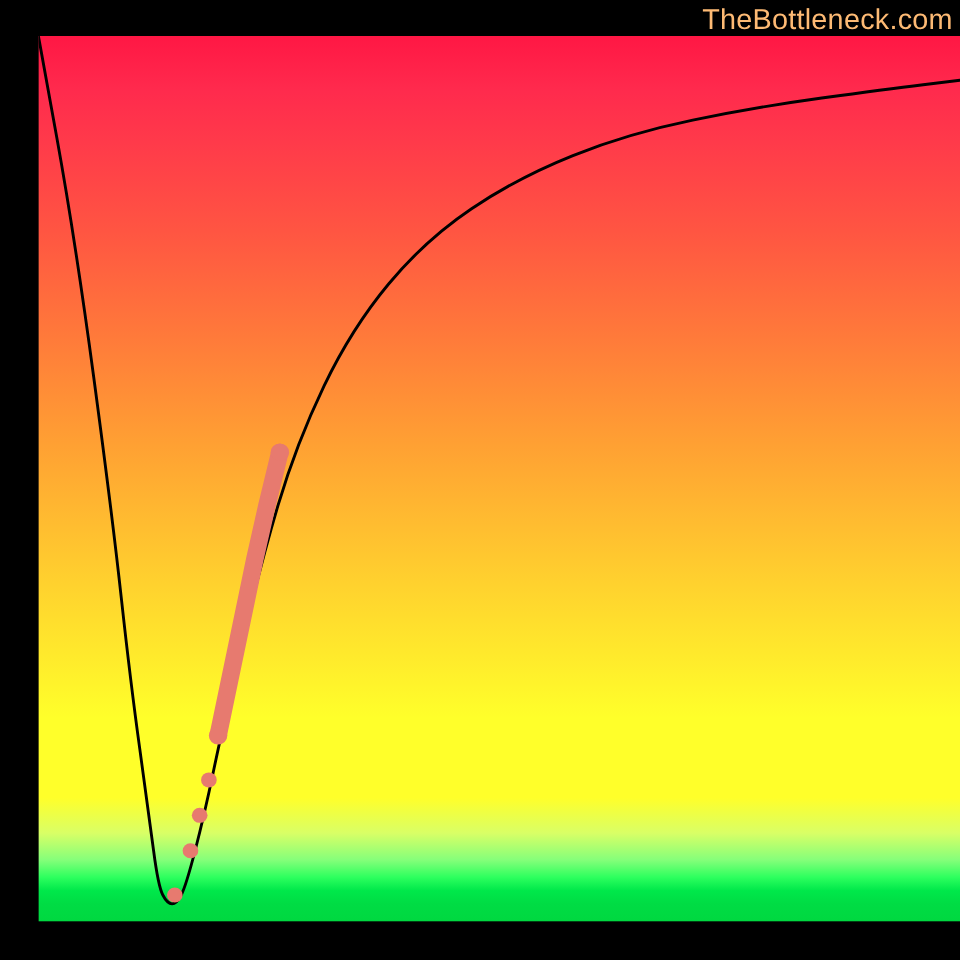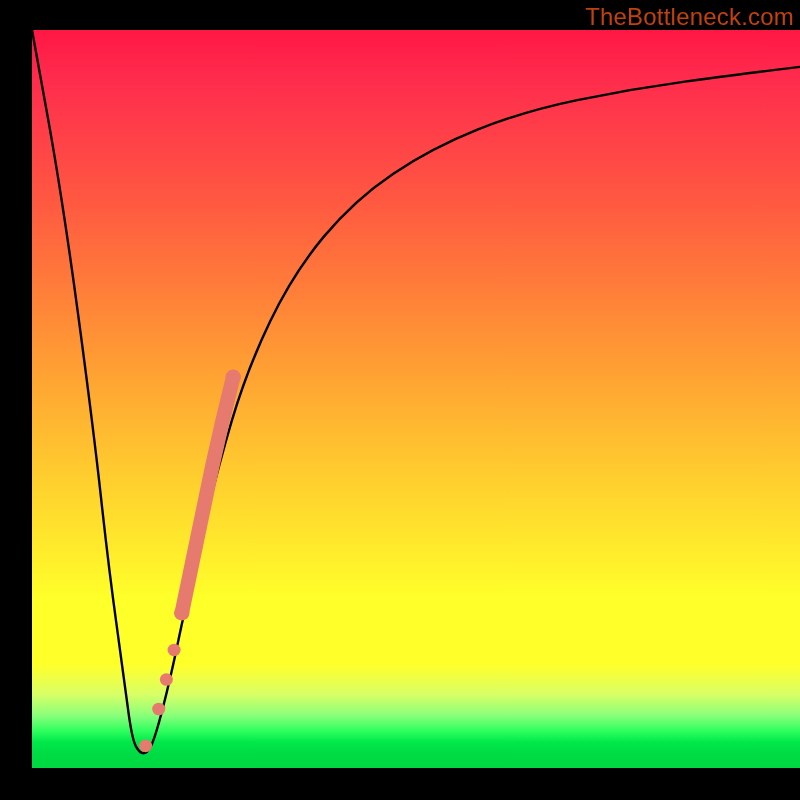--- a/index.html
+++ b/index.html
@@ -43,21 +43,21 @@
       #00e84a 96.5%,
       #00dc44 98%,
       #00d840 100%
     );
   }
 
   .watermark {
     position: absolute;
     top: 3px;
     right: 6px;
-    color: #c2410c;
+    color: #fdba74;
     font-size: 24px;
     letter-spacing: 0.2px;
     font-weight: 400;
   }
 
   svg.overlay {
     position: absolute;
     inset: 0;
     width: 100%;
     height: 100%;

